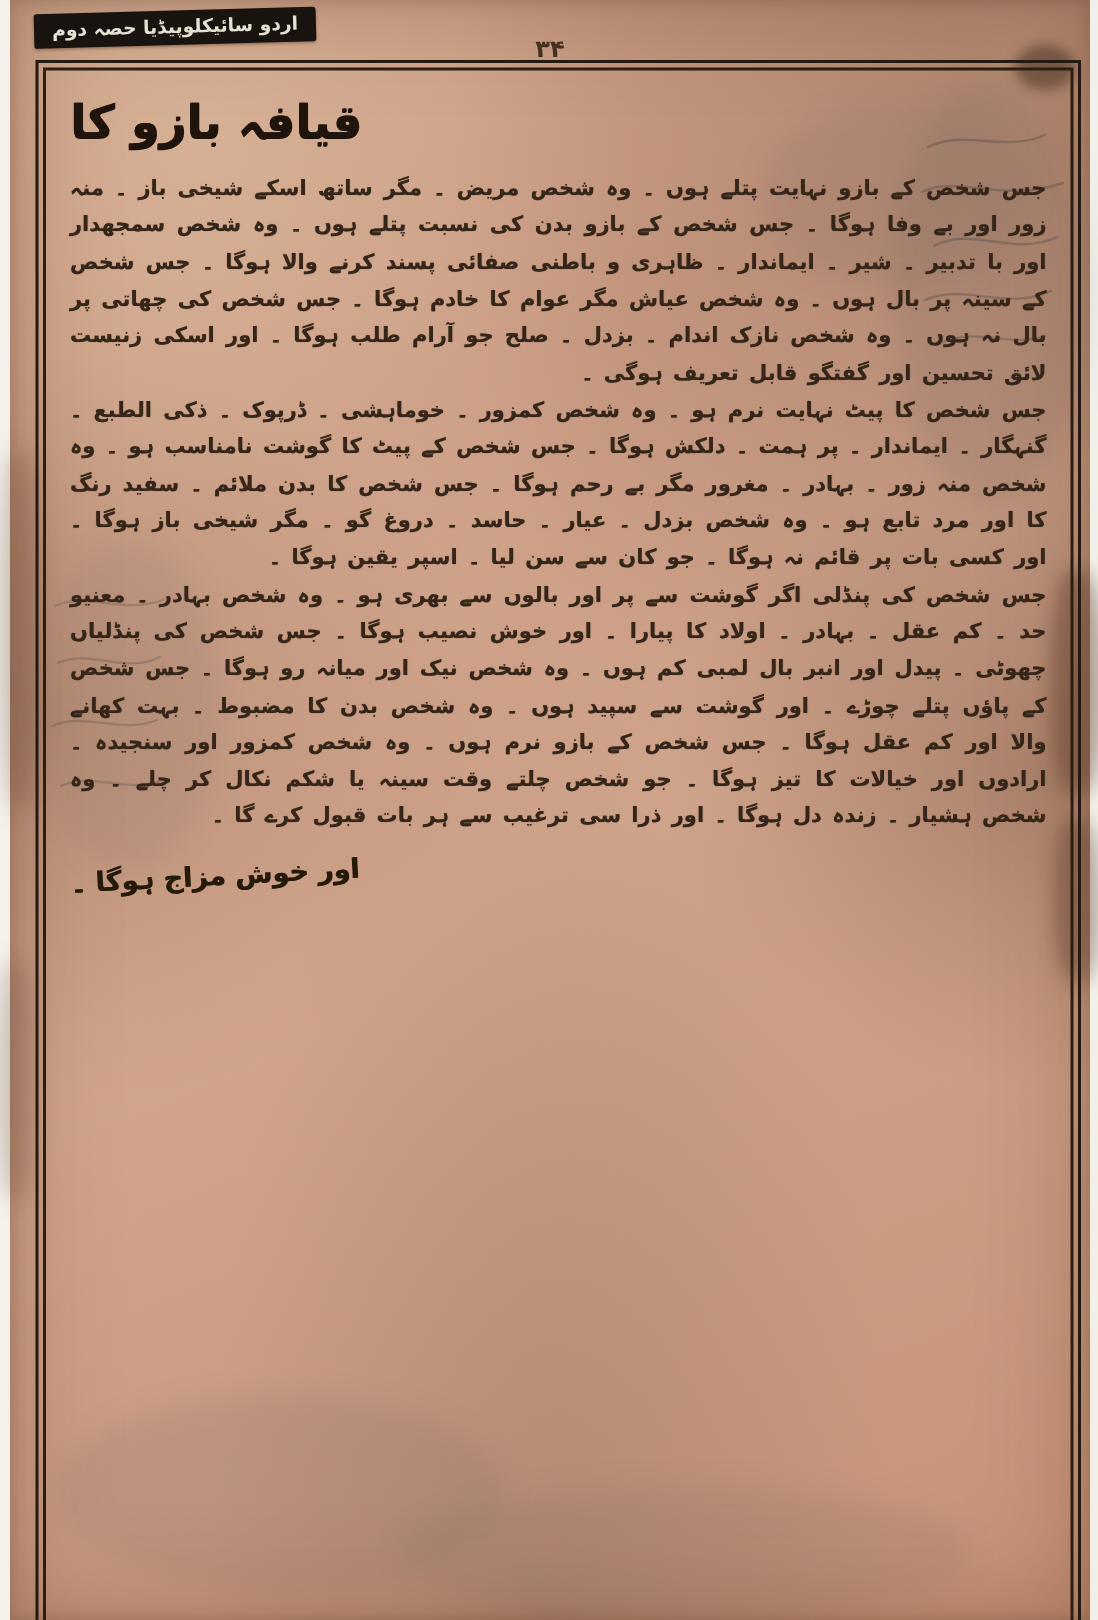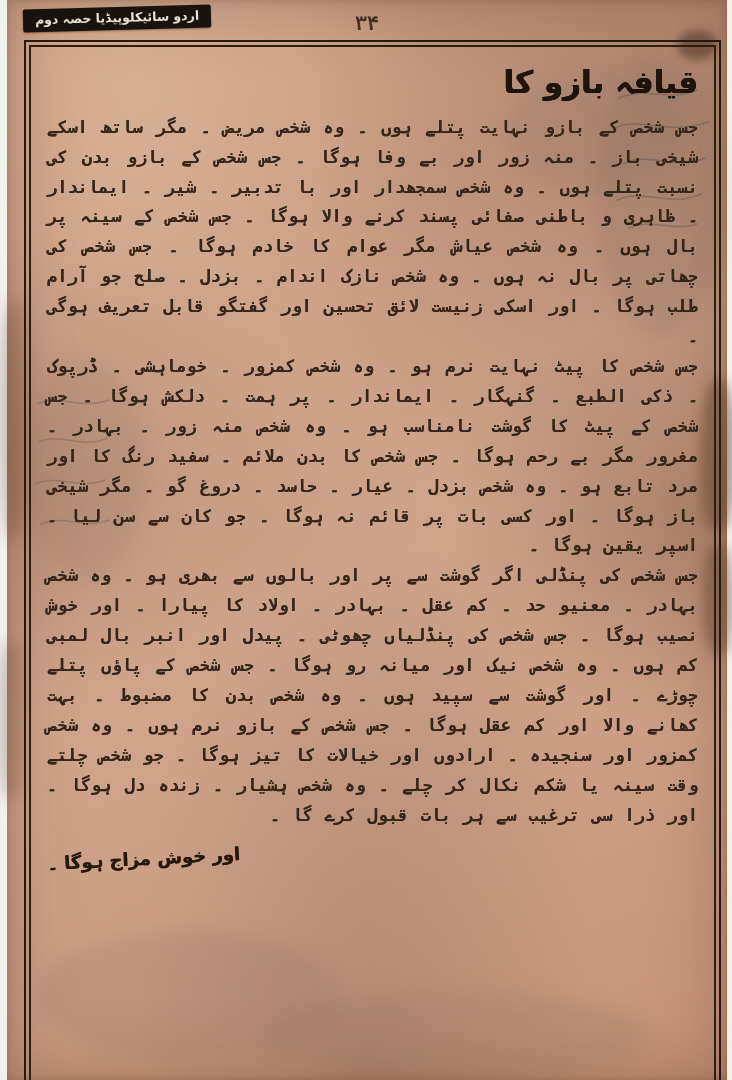--- a/index.html
+++ b/index.html
@@ -23,46 +23,45 @@
   .banner{
     position:absolute;top:7px;left:16px;
     background:#17120e;color:#e9e2d4;
     padding:3px 12px 5px;border-radius:2px;
     transform:rotate(-1.6deg);
     font-size:12.5px;font-weight:700;letter-spacing:0;
     box-shadow:0 1px 2px rgba(60,30,15,.4);
     white-space:nowrap;direction:rtl;
   }
   .pagenum{
-    position:absolute;top:11px;left:50%;transform:translateX(-50%);
-    font-size:20px;font-weight:700;color:#42301f;direction:rtl;font-family:Liberation Mono, monospace;
+    position:absolute;top:23px;left:50%;transform:translateX(-50%);
+    font-size:16px;font-weight:700;color:#42301f;direction:rtl;
   }
   .frame{
     position:absolute;top:40px;left:17px;width:693px;height:1060px;
     border:2.5px solid #231910;
   }
   .frame-inner{
     position:absolute;inset:3px;border:2px solid #2a1d12;
   }
   .content{
     position:absolute;inset:0;padding:10px 16px 0;direction:rtl;
     color:#2f2115;
   }
   h2.heading{
-    margin:24px 0 12px;text-align:right;
+    margin:24px 0 12px;text-align:left;
     font-size:31px;line-height:1.25;font-weight:700;color:#1d130b;
     text-shadow:.6px 0 0 #1d130b, 0 .4px 0 #1d130b;
   }
   h2.first{margin-top:6px;}
   p.body-text{
     margin:0;text-align:justify;text-justify:inter-word;
-    font-size:17px;line-height:1.76;font-weight:700;color:#33241730;
+    font-size:14px;line-height:1.76;font-weight:700;color:#33241730;
     color:#342518;word-spacing:2px;
     text-shadow:0 0 .6px rgba(52,37,24,.75);
-    font-family:Liberation Mono, monospace;
   }
   .footer-line{
     margin:16px 4px 0 0;text-align:left;direction:rtl;
   }
   .footer-line span{
     display:inline-block;transform:rotate(-3deg);
     font-size:18px;font-weight:700;color:#241808;
     text-shadow:.5px 0 0 #241808;
   }
   svg.overlay{position:absolute;pointer-events:none;}

